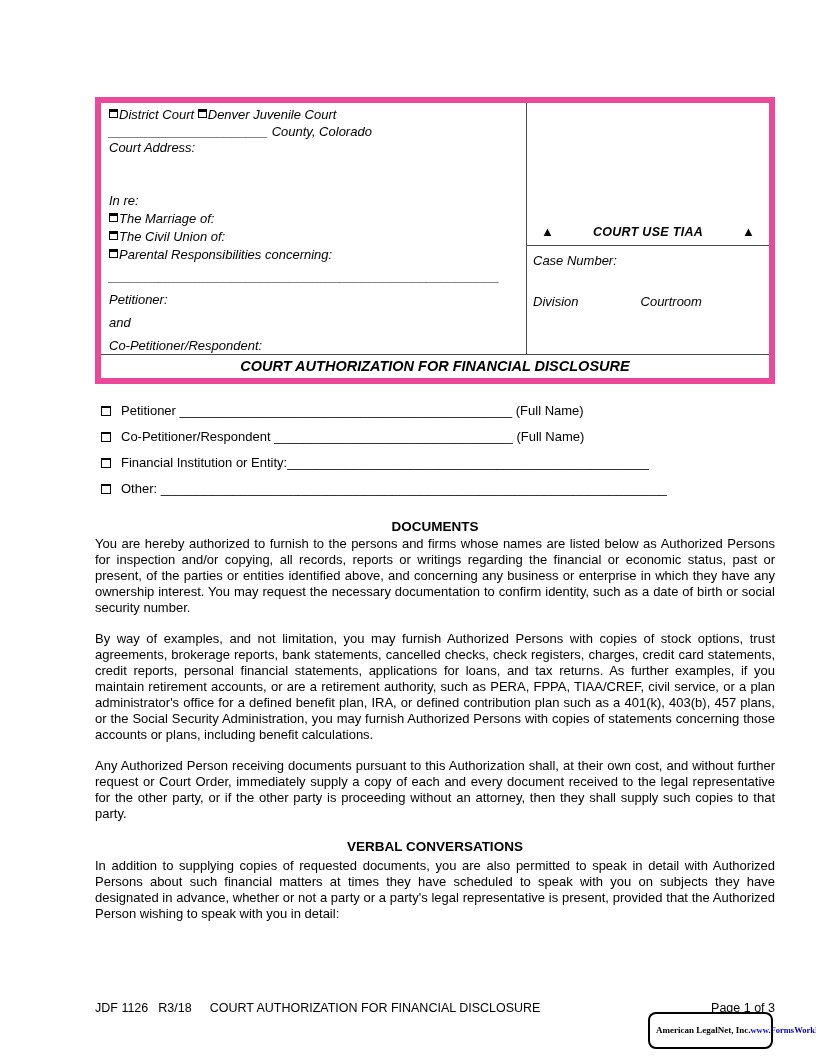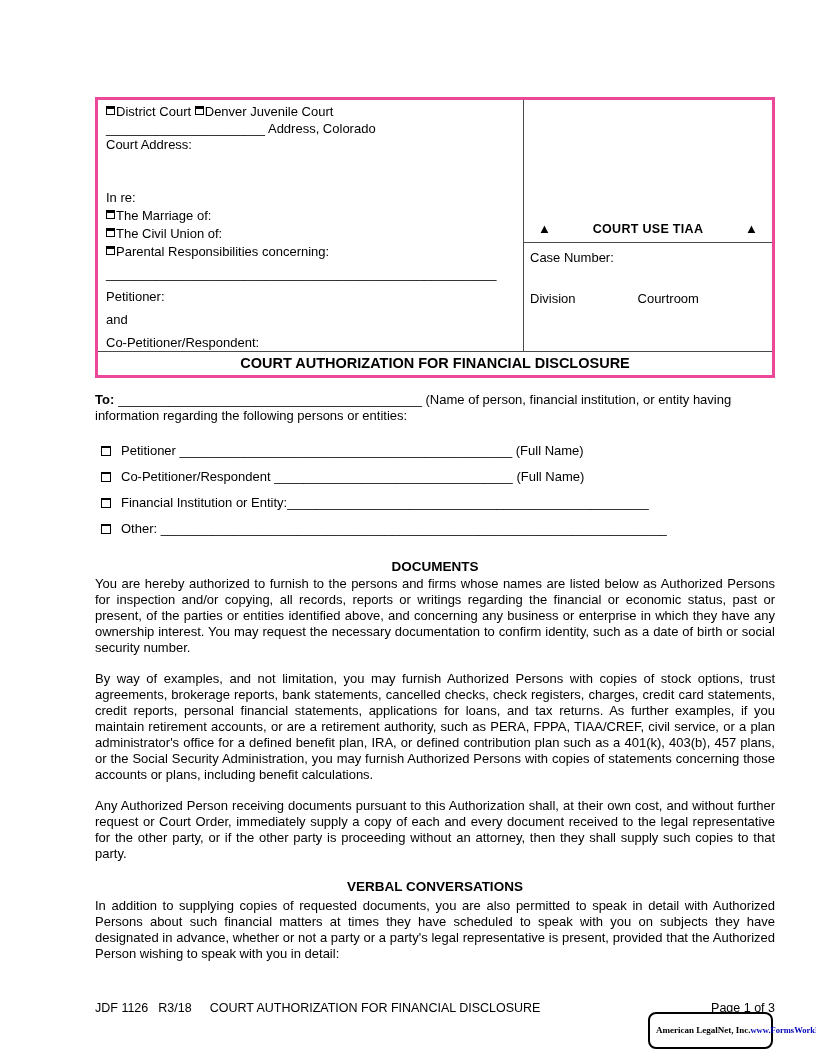--- a/index.html
+++ b/index.html
@@ -8,21 +8,21 @@
     position:relative;
     width:816px; height:1056px;
     margin:0 auto;
     background:#ffffff;
     font-family:"Liberation Sans", sans-serif;
     color:#000;
   }
   .content { position:absolute; left:95px; top:97px; width:680px; }
 
   
-  .header-table { border:3px solid #ec4899; }
+  .header-table { border:6px solid #ec4899;font-style:italic; }
   .row-top { display:flex; }
   .caption-cell { width:426px; border-right:1px solid #4a4a4a; padding:4px 8px 0 8px; font-size:13px; line-height:16px; }
   .court-cell { flex:1; padding-top:122px; font-size:13px; position:relative; }
   .cap-line { white-space:nowrap; }
   .county-row { margin-top:1px; }
   .inre-block { margin-top:36px; }
   .inre-block .cap-line { line-height:18px; }
   .cap-divider { margin-top:5px; line-height:16px; letter-spacing:0; }
   .pet-block div { margin-top:7px; line-height:16px; }
 
@@ -105,21 +105,21 @@
   <div class="content">
 
     <div class="header-table">
       <div class="row-top">
         <div class="caption-cell">
           <div class="cap-line">
             <span class="cb"></span><span>District Court</span>
             <span class="cb"></span><span>Denver Juvenile Court</span>
           </div>
           <div class="cap-line county-row">
-            <span class="uline">______________________</span><span> Address, Colorado</span>
+            <span class="uline">______________________</span><span> County, Colorado</span>
           </div>
           <div class="cap-line">Court Address:</div>
 
           <div class="inre-block">
             <div class="cap-line">In re:</div>
             <div class="cap-line">
               <span class="cb"></span><span>The Marriage of:</span>
             </div>
             <div class="cap-line">
               <span class="cb"></span><span>The Civil Union of:</span>
@@ -148,23 +148,20 @@
           <div class="cu-case">Case Number:</div>
           <div class="cu-div-row">
             <span>Division</span>
             <span>Courtroom</span>
           </div>
         </div>
       </div>
       <div class="row-title">COURT AUTHORIZATION FOR FINANCIAL DISCLOSURE</div>
     </div>
 
-    <div class="to-para">
-      <span class="to-label">To:</span><span class="uline to-blank">__________________________________________</span><span> (Name of person, financial institution, or entity having information regarding the following persons or entities:</span>
-    </div>
 
     <div class="recip-list">
       <div class="recip-row">
         <span class="cb2"></span><span>Petitioner </span><span class="uline">______________________________________________</span><span> (Full Name)</span>
       </div>
       <div class="recip-row">
         <span class="cb2"></span><span>Co-Petitioner/Respondent </span><span class="uline">_________________________________</span><span> (Full Name)</span>
       </div>
       <div class="recip-row">
         <span class="cb2"></span><span>Financial Institution or Entity:</span><span class="uline">__________________________________________________</span><span></span>

